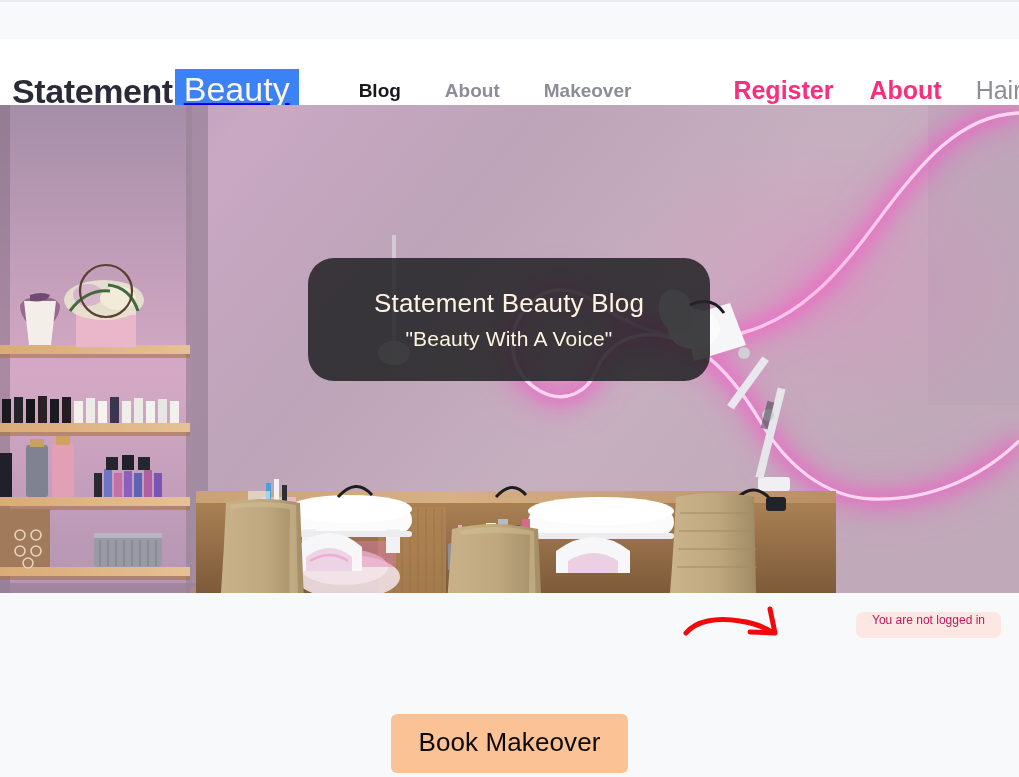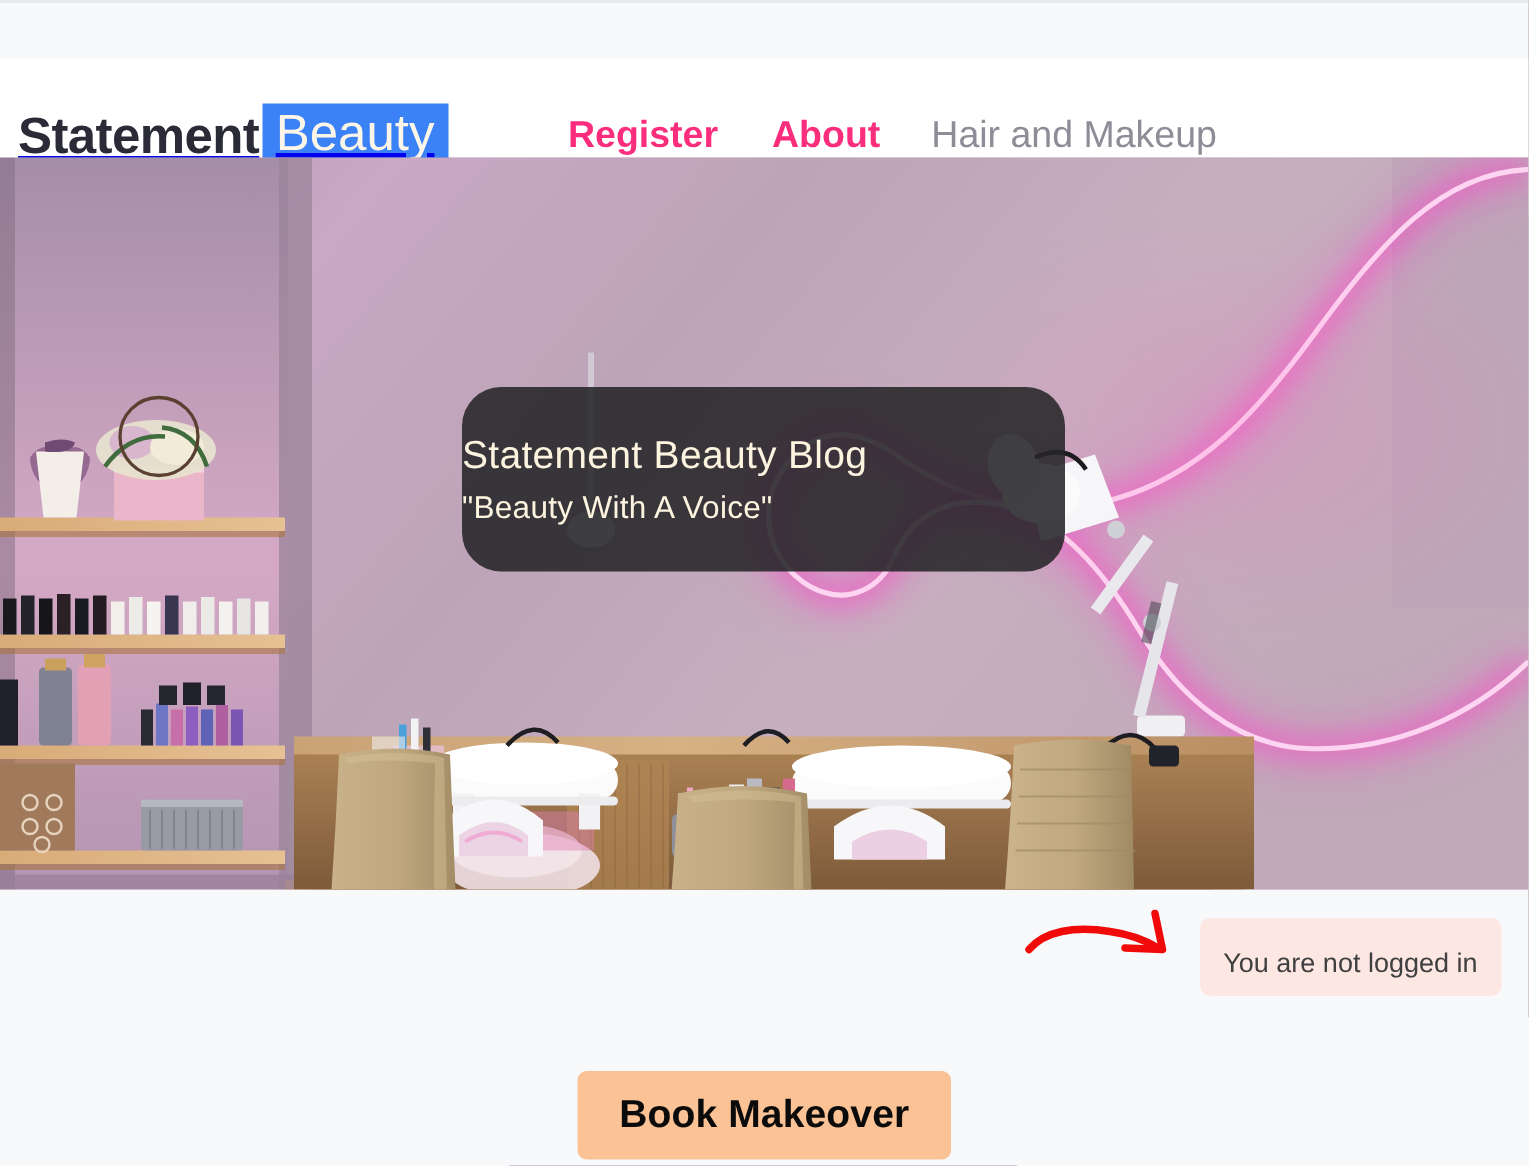--- a/index.html
+++ b/index.html
@@ -118,20 +118,21 @@
   .hero-overlay-card {
     position: absolute;
     left: 308px;
     top: 153px;
     width: 402px;
     height: 123px;
     background: rgba(38,38,40,0.88);
     border-radius: 26px;
     display: flex;
     flex-direction: column;
+    align-items: center;
     justify-content: center;
     gap: 8px;
     z-index: 5;
   }
   .hero-title {
     color: #fdf4e0;
     font-size: 26px;
     font-weight: 400;
     letter-spacing: 0.2px;
   }
@@ -147,23 +148,23 @@
     position: absolute;
     top: 593px; left: 0;
     width: 1019px;
     height: 100px;
   }
   .status-badge {
     position: absolute;
     right: 18px;
     top: 19px;
     background: #fde7e2;
-    color: #404040;
-    font-size: 18px;
-    padding: 20px 16px 11px 16px;
+    color: #be185d;
+    font-size: 12px;
+    padding: 1px 16px 11px 16px;
     border-radius: 7px;
     white-space: nowrap;
   }
   .annotation-arrow {
     position: absolute;
     left: 682px;
     top: 599px;
     width: 110px;
     height: 46px;
     pointer-events: none;
@@ -183,35 +184,39 @@
   .cta-button {
     background: #fac295;
     color: #0b0b0b;
     border: none;
     border-radius: 6px;
     font-family: "Liberation Sans", sans-serif;
     font-size: 26px;
     padding: 13px 28px 15px 28px;
     cursor: pointer;
     letter-spacing: 0.1px;
-    font-weight: bold;
   }
 </style>
 </head>
 <body>
 
 <div class="top-hairline"></div>
 
 <header class="site-header">
 
   <a class="brand" href="#">
     <span class="brand-statement">Statement</span>
       <span class="brand-beauty">Beauty</span>
   </a>
 
+  <nav class="main-nav">
+    <a class="nav-link active" href="#">Blog</a>
+    <a class="nav-link muted" href="#">About</a>
+    <a class="nav-link muted" href="#">Makeover</a>
+  </nav>
 
   <nav class="auth-nav">
     <a class="auth-link accent" href="#">Register</a>
     <a class="auth-link accent" href="#">About</a>
     <a class="auth-link plain" href="#">Hair and Makeup</a>
   </nav>
 
 </header>
 
 <section class="hero">

